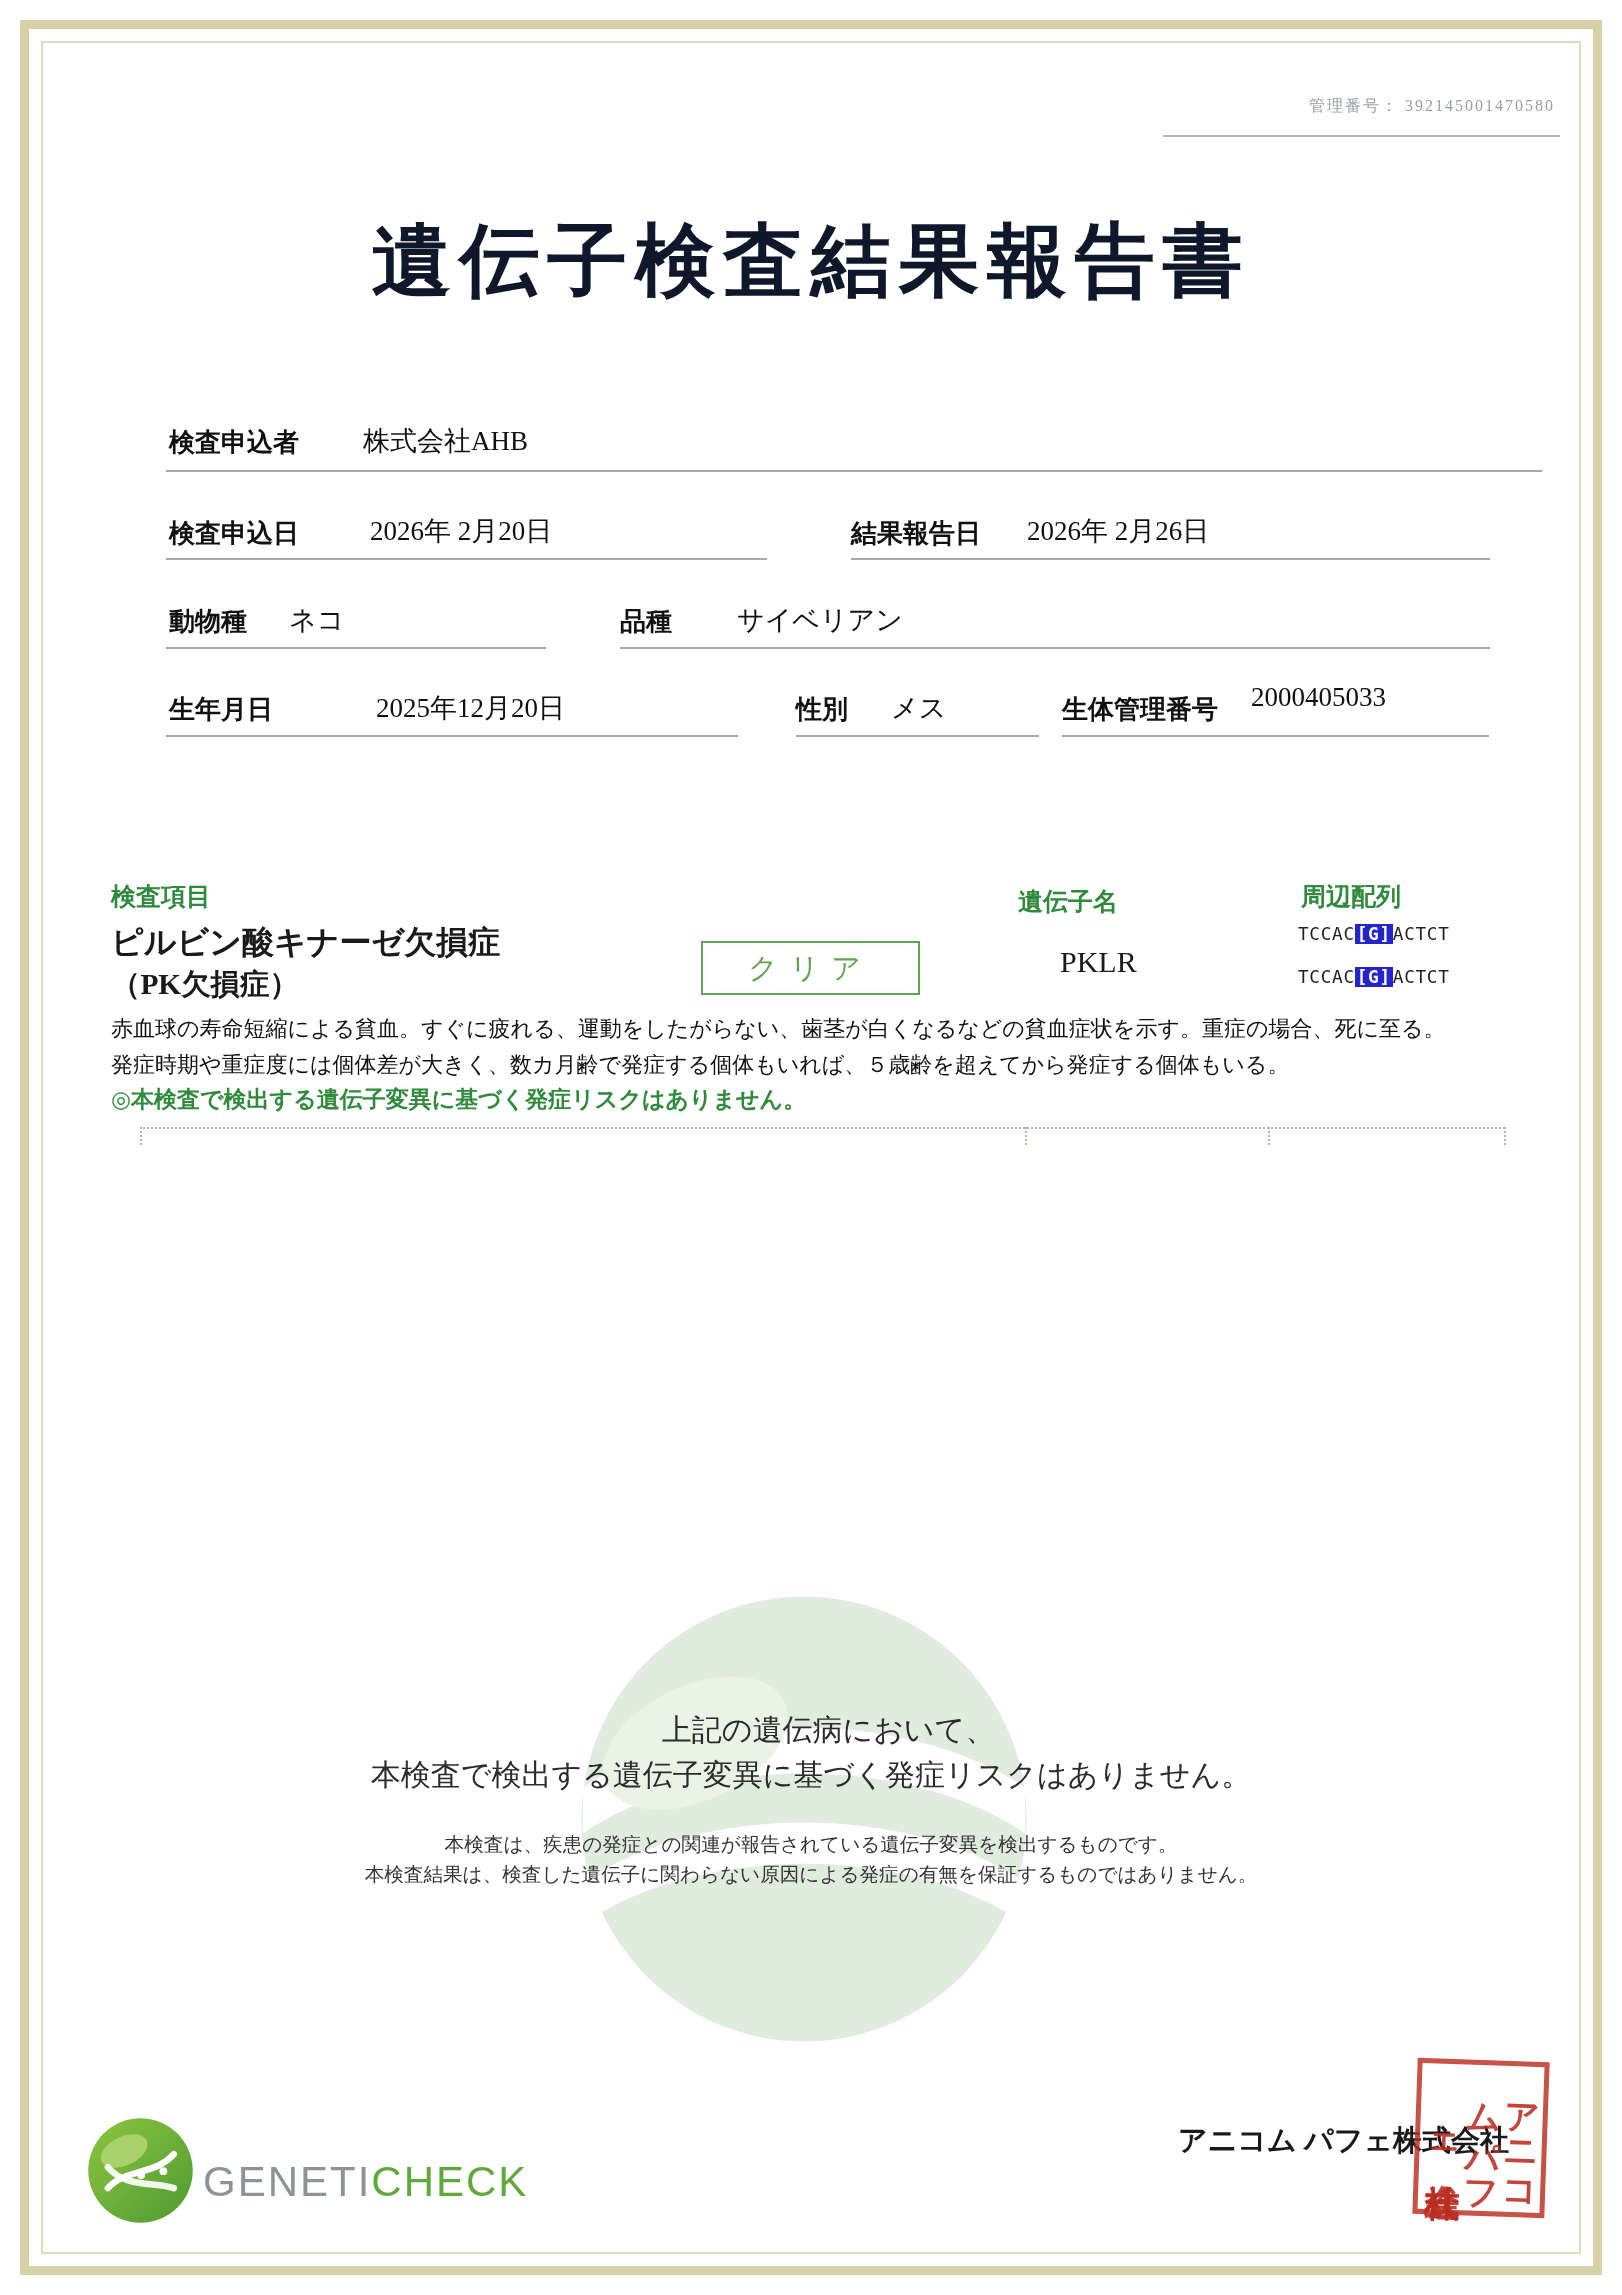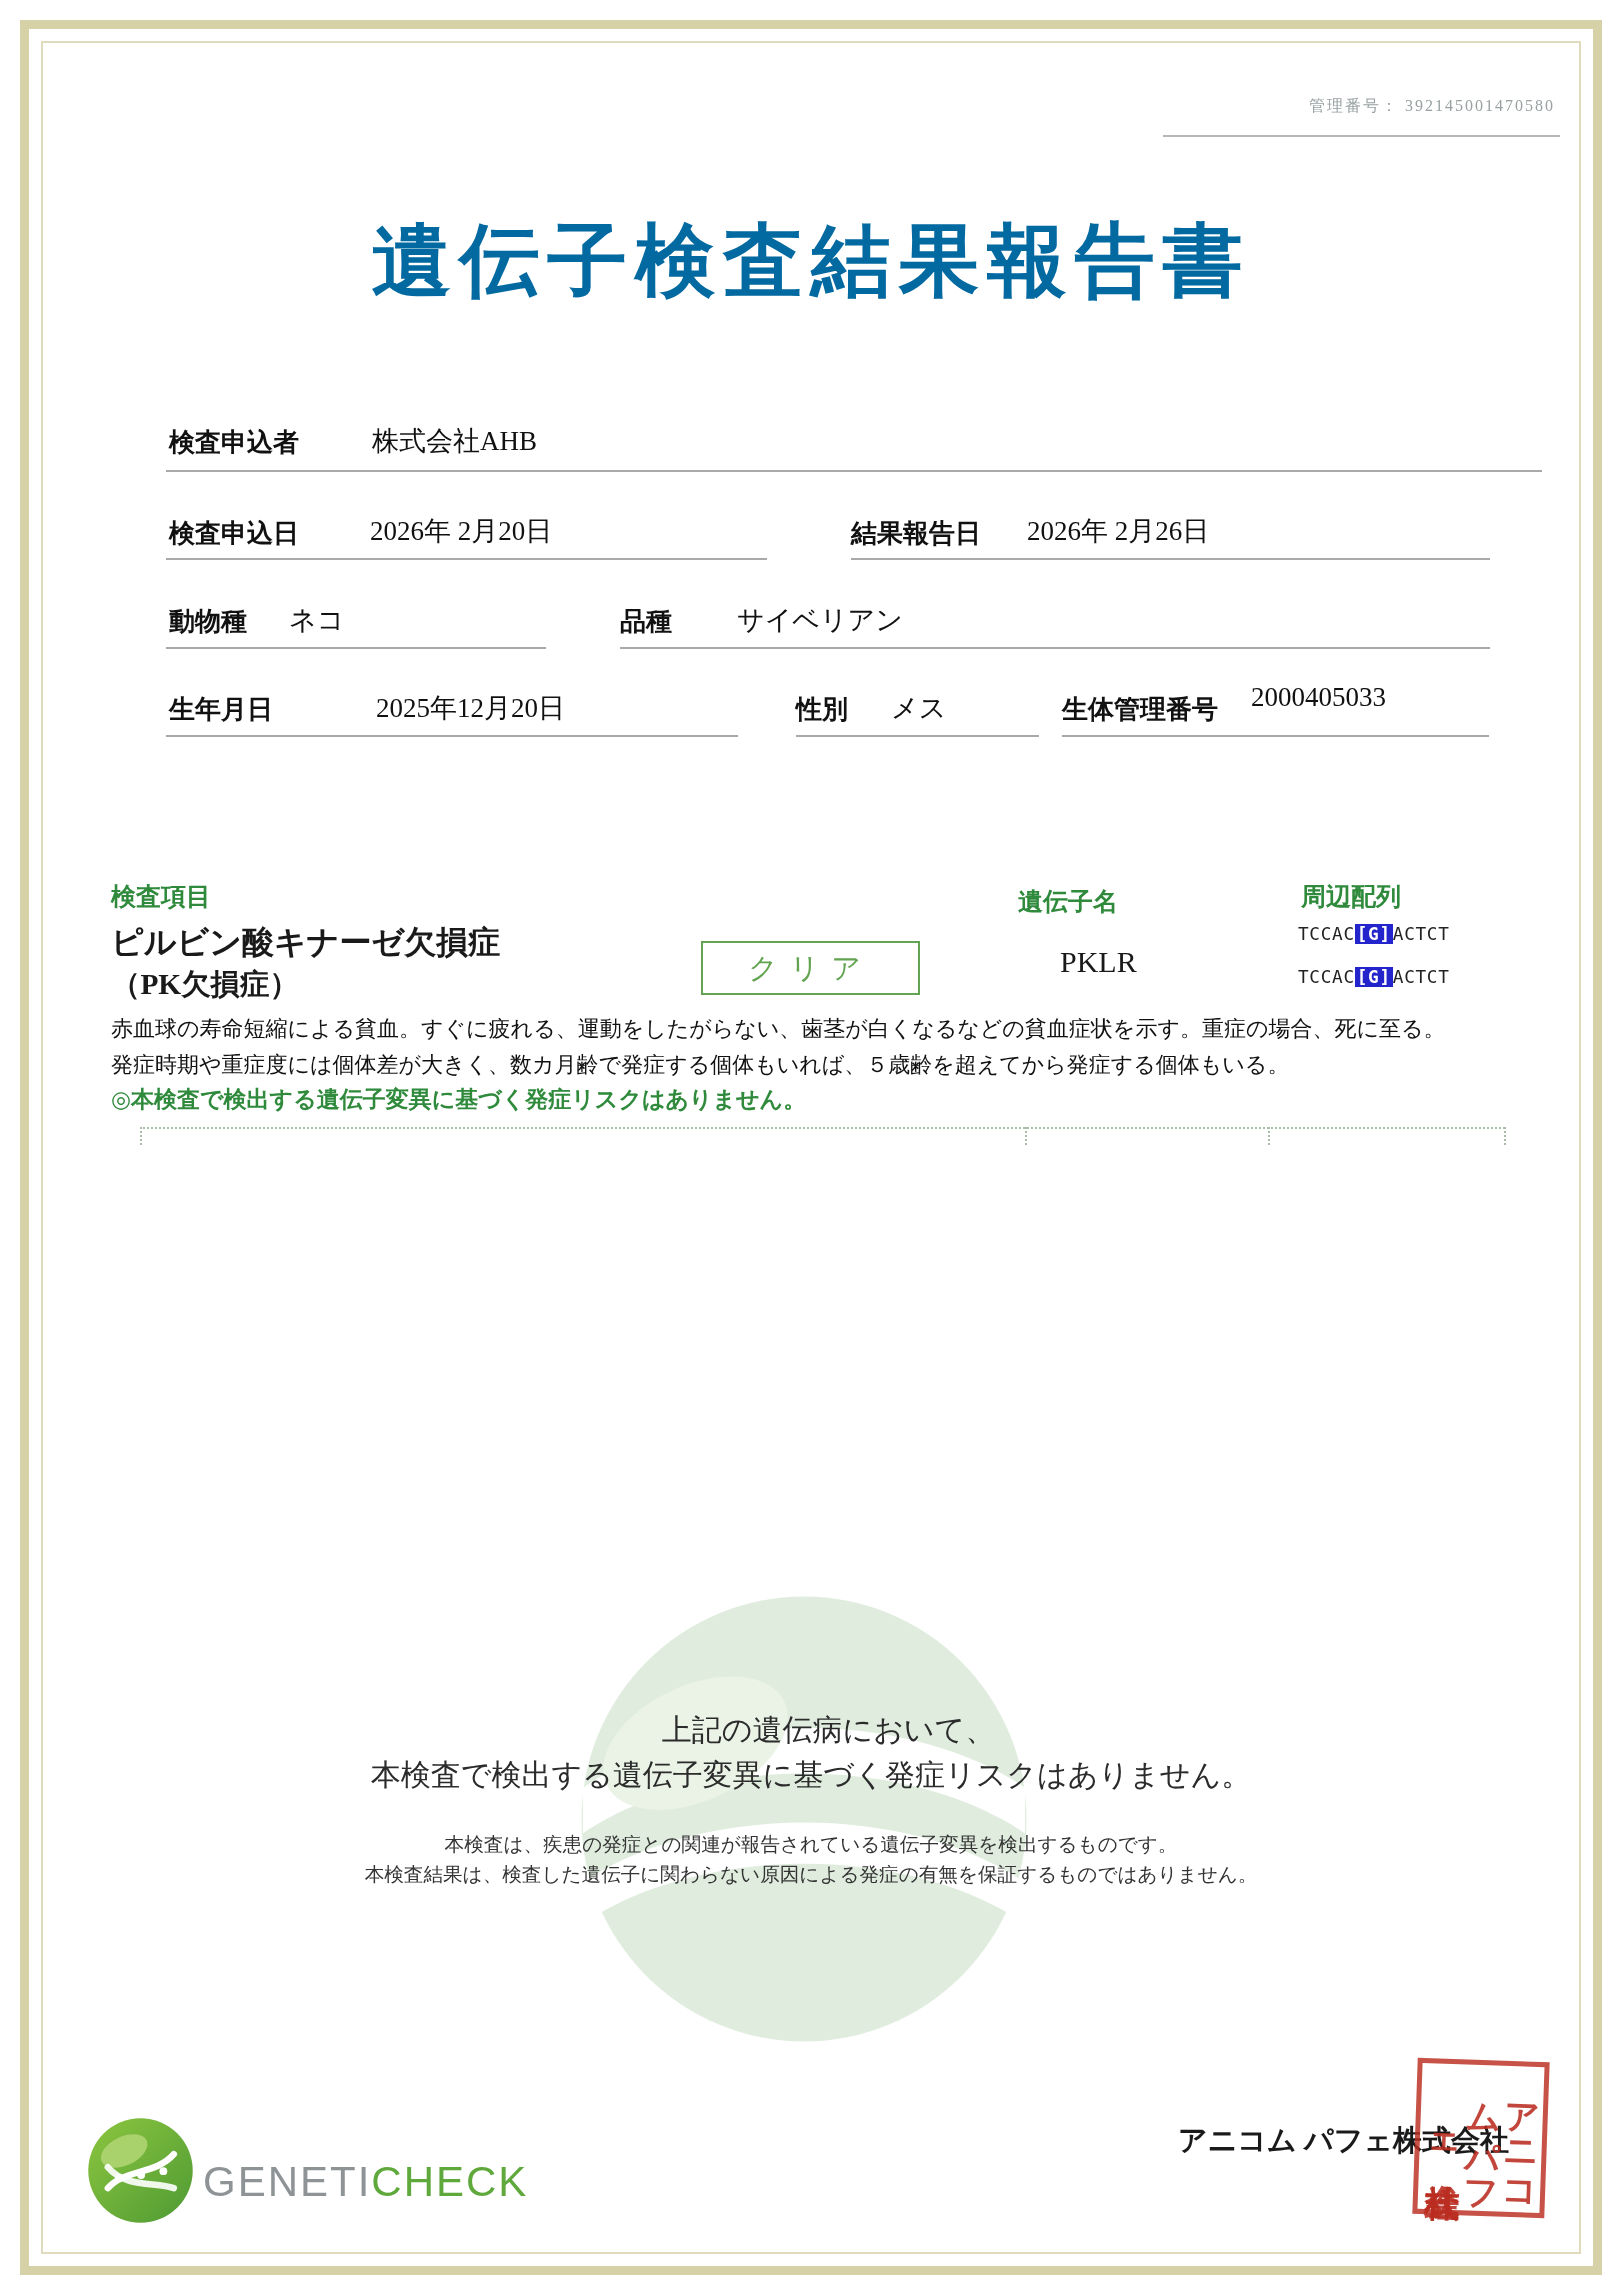--- a/index.html
+++ b/index.html
@@ -16,21 +16,21 @@
     border:9.2px solid #d7d1a8; pointer-events:none; }
   .frame-inner { position:absolute; left:41px; top:41px; right:41px; bottom:41px;
     border:2px solid #e0dbbd; pointer-events:none; }
 
   .mgmt-row { position:absolute; top:96px; right:67px; font-size:16px;
     color:#98a0a2; letter-spacing:2px; }
   .mgmt-underline { position:absolute; top:135px; right:62px; width:397px;
     height:2px; background:#b7b7b7; }
 
   .doc-title { position:absolute; top:208px; left:0; width:100%; text-align:center;
-    font-size:80px; font-weight:700; letter-spacing:7.9px; color:#0369a1; }
+    font-size:80px; font-weight:700; letter-spacing:7.9px; color:#0f172a; }
 
   .label { position:absolute; font-size:26px; font-weight:700; color:#111; white-space:nowrap; }
   .value { position:absolute; font-size:27px; color:#111; white-space:nowrap; }
   .uline { position:absolute; height:2px; background:#a9a9a9; }
 
   .col-header { position:absolute; font-size:25px; font-weight:700; color:#2f8a3c; white-space:nowrap; }
   .disease-name { position:absolute; left:111px; top:921px; font-size:32px; font-weight:700; white-space:nowrap; }
   .disease-sub  { position:absolute; left:111px; top:965px; font-size:29.4px; font-weight:700; white-space:nowrap; }
 
   .badge { position:absolute; left:701px; top:941px; width:219px; height:54px;
@@ -82,21 +82,21 @@
 
   <div class="mgmt-row">
     <span>管理番号：</span>
     <span>392145001470580</span>
   </div>
   <div class="mgmt-underline"></div>
 
   <div class="doc-title">遺伝子検査結果報告書</div>
 
   <div class="label" style="left:169px; top:425px;">検査申込者</div>
-  <div class="value" style="left:363px; top:423px;margin-left:9px;">株式会社AHB</div>
+  <div class="value" style="left:363px; top:423px;">株式会社AHB</div>
   <div class="uline" style="left:166px; top:470px; width:1376px;"></div>
 
   <div class="label" style="left:169px; top:516px;">検査申込日</div>
   <div class="value" style="left:370px; top:513px;">2026年 2月20日</div>
   <div class="uline" style="left:166px; top:558px; width:601px;"></div>
   <div class="label" style="left:851px; top:516px;">結果報告日</div>
   <div class="value" style="left:1027px; top:513px;">2026年 2月26日</div>
   <div class="uline" style="left:851px; top:558px; width:639px;"></div>
 
   <div class="label" style="left:169px; top:604px;">動物種</div>

